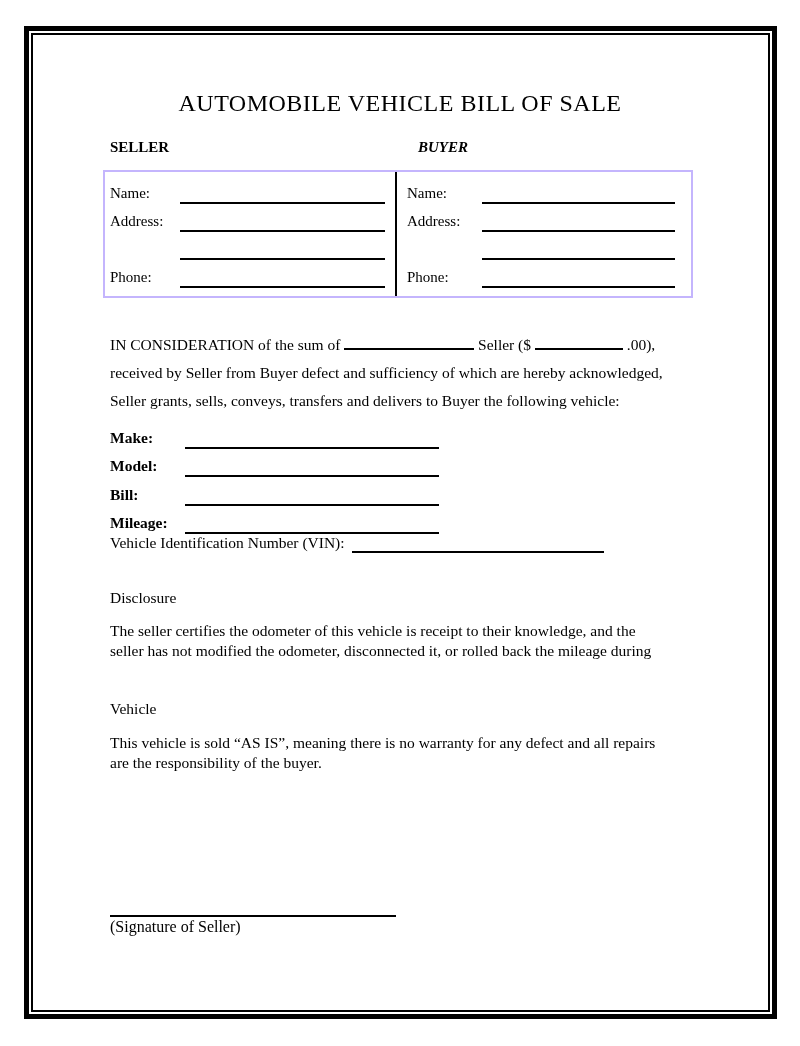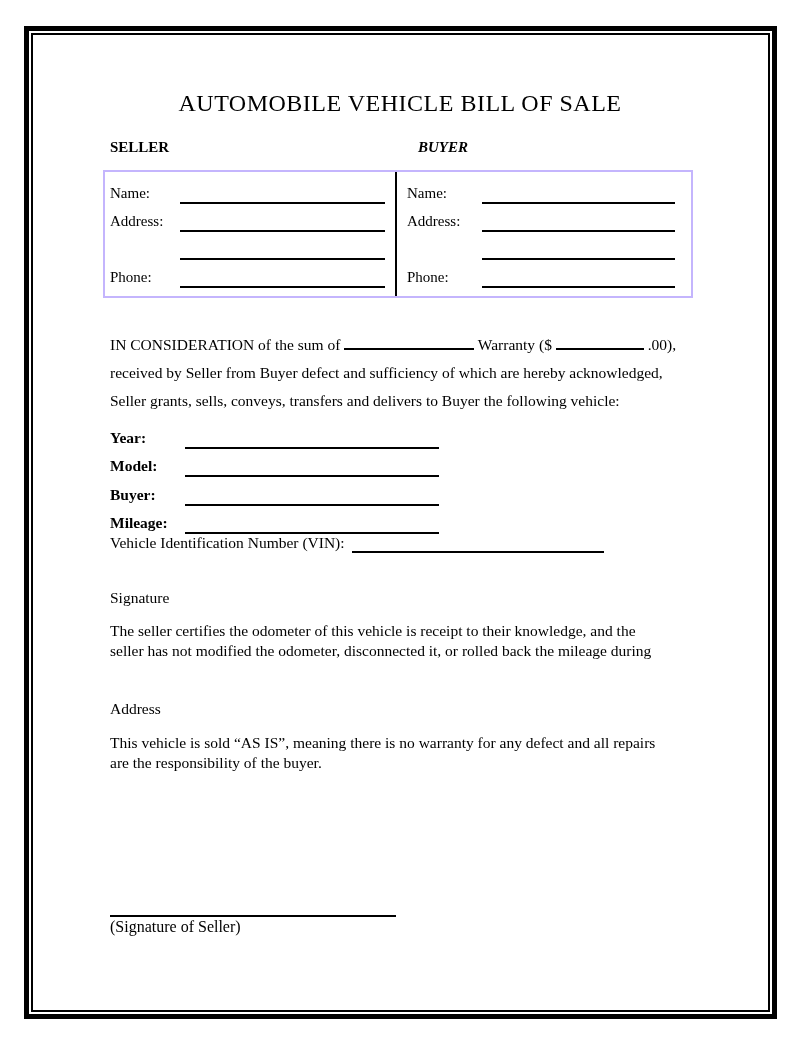--- a/index.html
+++ b/index.html
@@ -121,58 +121,58 @@
         <span class="party-label">Phone:</span>
         <span class="fill-line"></span>
       </div>
     </div>
   </div>
 
   <div class="consideration">
     <div class="cline">
       <span>IN CONSIDERATION of the sum of</span>
       <span class="blank amount-words"></span>
-      <span>Warranty ($</span>
+      <span>Seller ($</span>
       <span class="blank amount-number"></span>
       <span>.00),</span>
     </div>
     <div class="cline">received by Seller from Buyer defect and sufficiency of which are hereby acknowledged,</div>
     <div class="cline">Seller grants, sells, conveys, transfers and delivers to Buyer the following vehicle:</div>
   </div>
 
   <div class="vehicle">
     <div class="vehicle-row">
-      <span class="vehicle-label">Year:</span>
+      <span class="vehicle-label">Make:</span>
       <span class="vehicle-line"></span>
     </div>
     <div class="vehicle-row">
       <span class="vehicle-label">Model:</span>
       <span class="vehicle-line"></span>
     </div>
     <div class="vehicle-row">
-      <span class="vehicle-label">Buyer:</span>
+      <span class="vehicle-label">Bill:</span>
       <span class="vehicle-line"></span>
     </div>
     <div class="vehicle-row">
       <span class="vehicle-label">Mileage:</span>
       <span class="vehicle-line"></span>
     </div>
     <div class="vin-row">
       <span class="vin-label">Vehicle Identification Number (VIN):</span>
       <span class="vin-line"></span>
     </div>
   </div>
 
-  <div class="section-heading disclosure-heading">Signature</div>
+  <div class="section-heading disclosure-heading">Disclosure</div>
   <div class="body-text disclosure-body">
     <div class="bline">The seller certifies the odometer of this vehicle is receipt to their knowledge, and the</div>
     <div class="bline">seller has not modified the odometer, disconnected it, or rolled back the mileage during</div>
   </div>
 
-  <div class="section-heading warranty-heading">Address</div>
+  <div class="section-heading warranty-heading">Vehicle</div>
   <div class="body-text warranty-body">
     <div class="bline">This vehicle is sold “AS IS”, meaning there is no warranty for any defect and all repairs</div>
     <div class="bline">are the responsibility of the buyer.</div>
   </div>
 
 
   <div class="signature-line"></div>
   <div class="signature-caption">(Signature of Seller)</div>
 
 </div>

